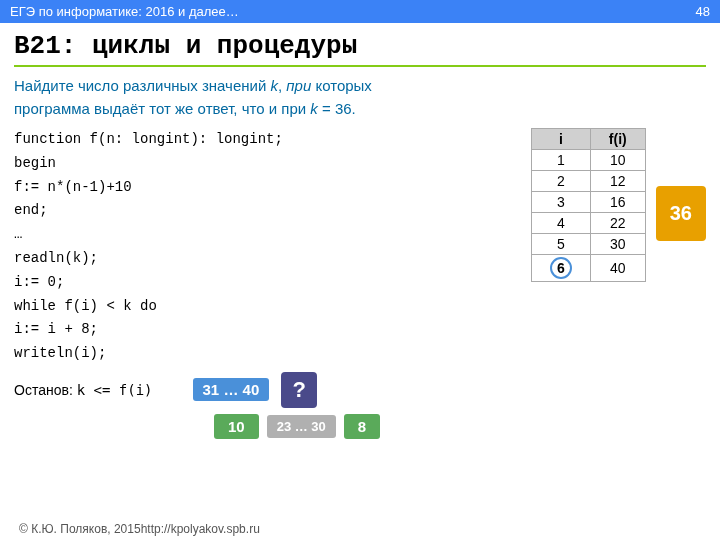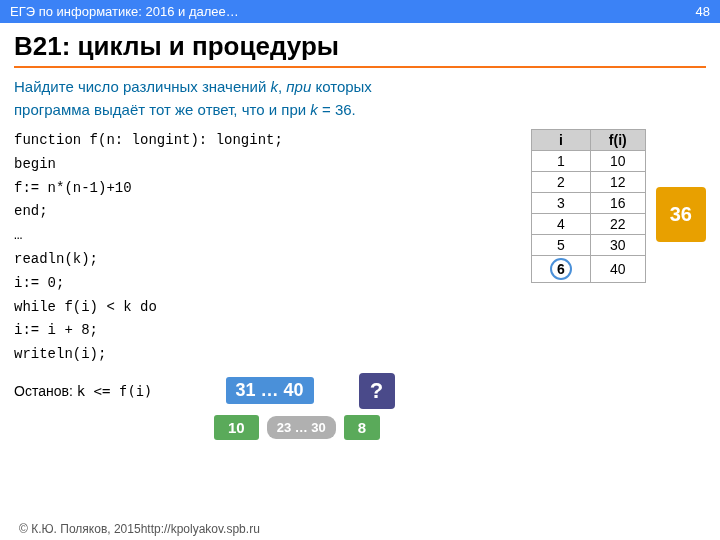--- a/index.html
+++ b/index.html
@@ -20,23 +20,24 @@
       padding: 4px 10px;
       font-size: 13px;
     }
     #main {
       padding: 8px 14px 6px 14px;
     }
     #slide-title {
       font-size: 26px;
       font-weight: bold;
       color: #000;
-      border-bottom: 2px solid #f97316;
+      border-bottom: 2px solid #84cc16;
       padding-bottom: 4px;
       margin-bottom: 8px;
+      font-family: Liberation Mono, monospace;
     }
     #problem-text {
       font-size: 15px;
       color: #0369a1;
       margin-bottom: 8px;
       line-height: 1.5;
     }
     #problem-text em {
       font-style: italic;
     }
@@ -82,35 +83,34 @@
       border-radius: 50%;
       border: 2px solid #4a90d9;
       color: #000;
       font-weight: bold;
     }
     #bottom-row {
       display: flex;
       align-items: center;
       margin-top: 6px;
       font-size: 14px;
-      gap: 33px;
     }
     #stop-text {
       font-family: Arial, sans-serif;
       font-size: 14px;
       color: #000;
       white-space: nowrap;
     }
     .badge-blue {
       display: inline-flex;
       align-items: center;
       justify-content: center;
       background: #4a90d9;
       color: #fff;
-      font-size: 18px;
+      font-size: 15px;
       font-weight: bold;
       padding: 3px 10px;
       border-radius: 3px;
       margin: 0 4px;
     }
     .badge-question {
       display: inline-flex;
       align-items: center;
       justify-content: center;
       background: #4a4a8a;
@@ -149,21 +149,21 @@
     }
     .badge-gray {
       display: inline-flex;
       align-items: center;
       justify-content: center;
       background: #b0b0b0;
       color: #fff;
       font-size: 13px;
       font-weight: bold;
       padding: 4px 10px;
-      border-radius: 9px;
+      border-radius: 3px;
     }
     #footer {
       position: absolute;
       bottom: 4px;
       left: 19px;
       right: 10px;
       display: flex;
       font-size: 12px;
       color: #555;
     }

